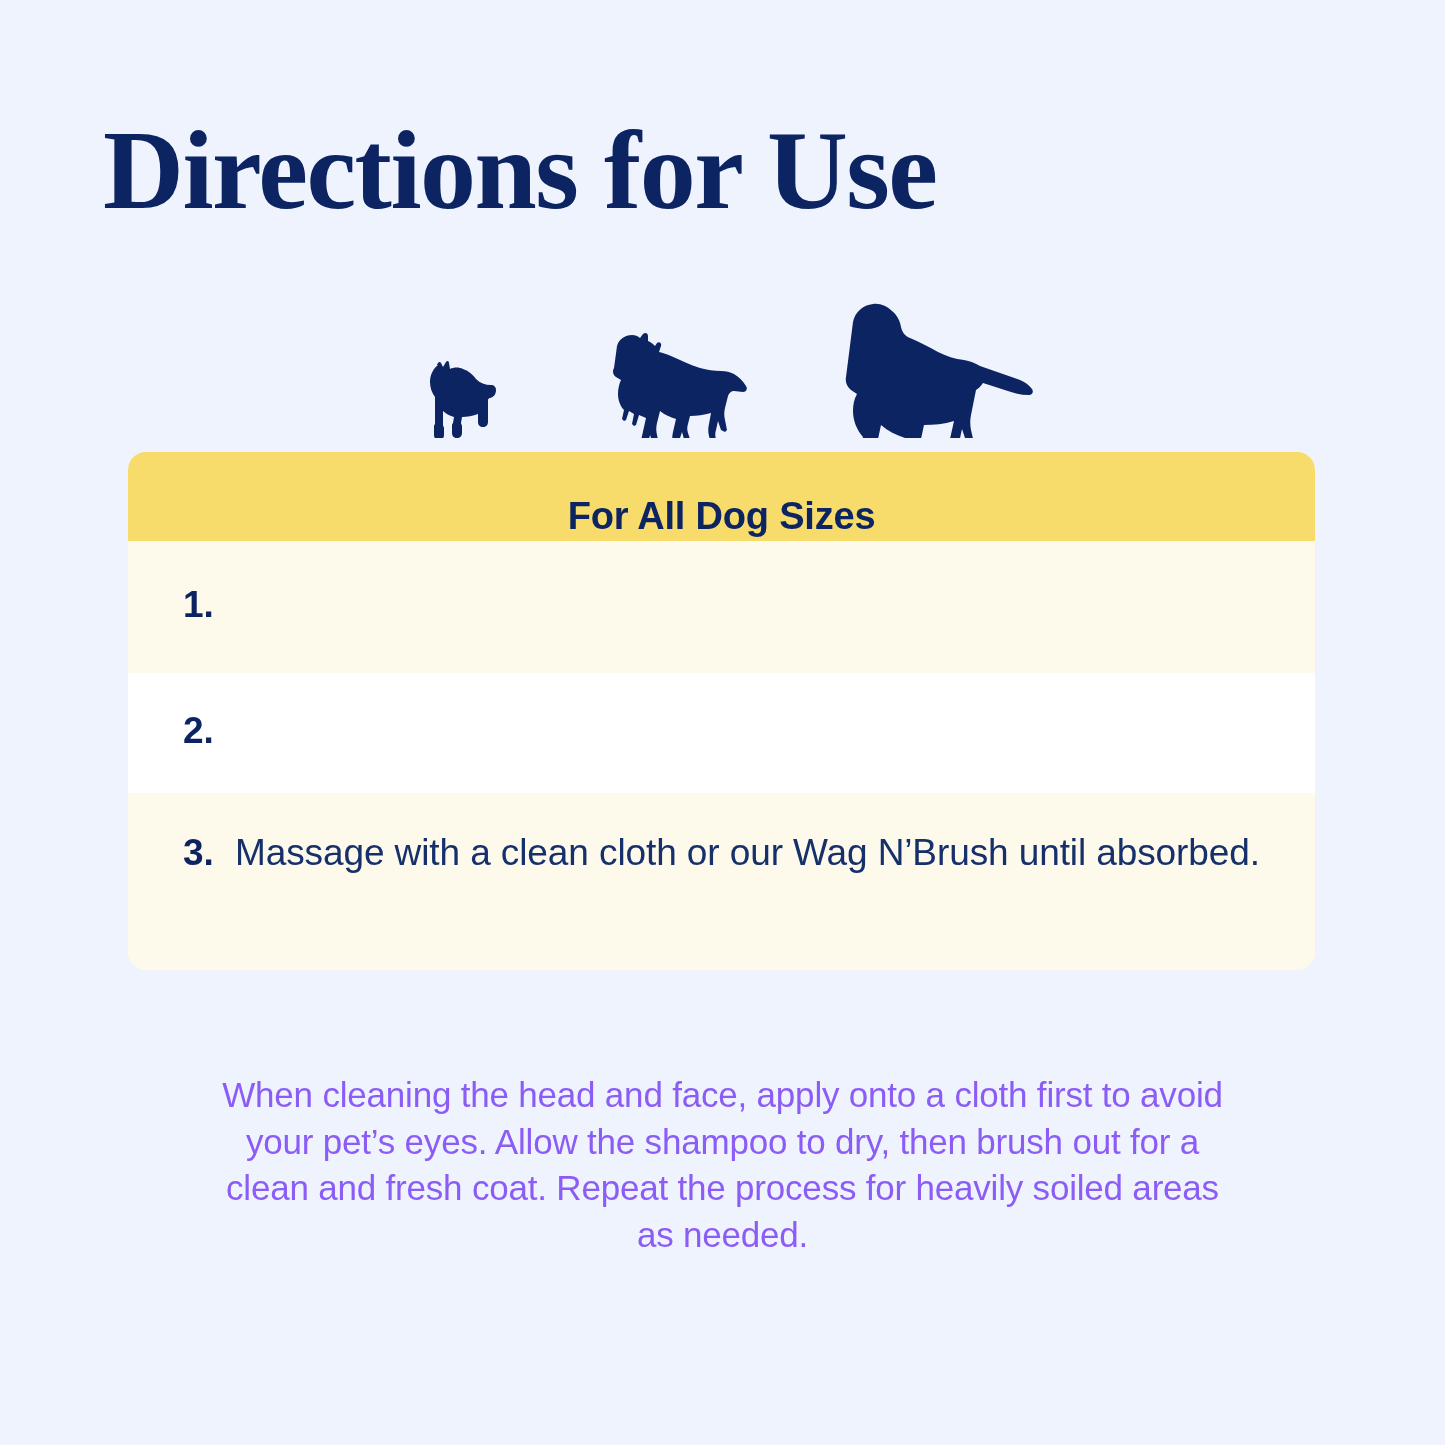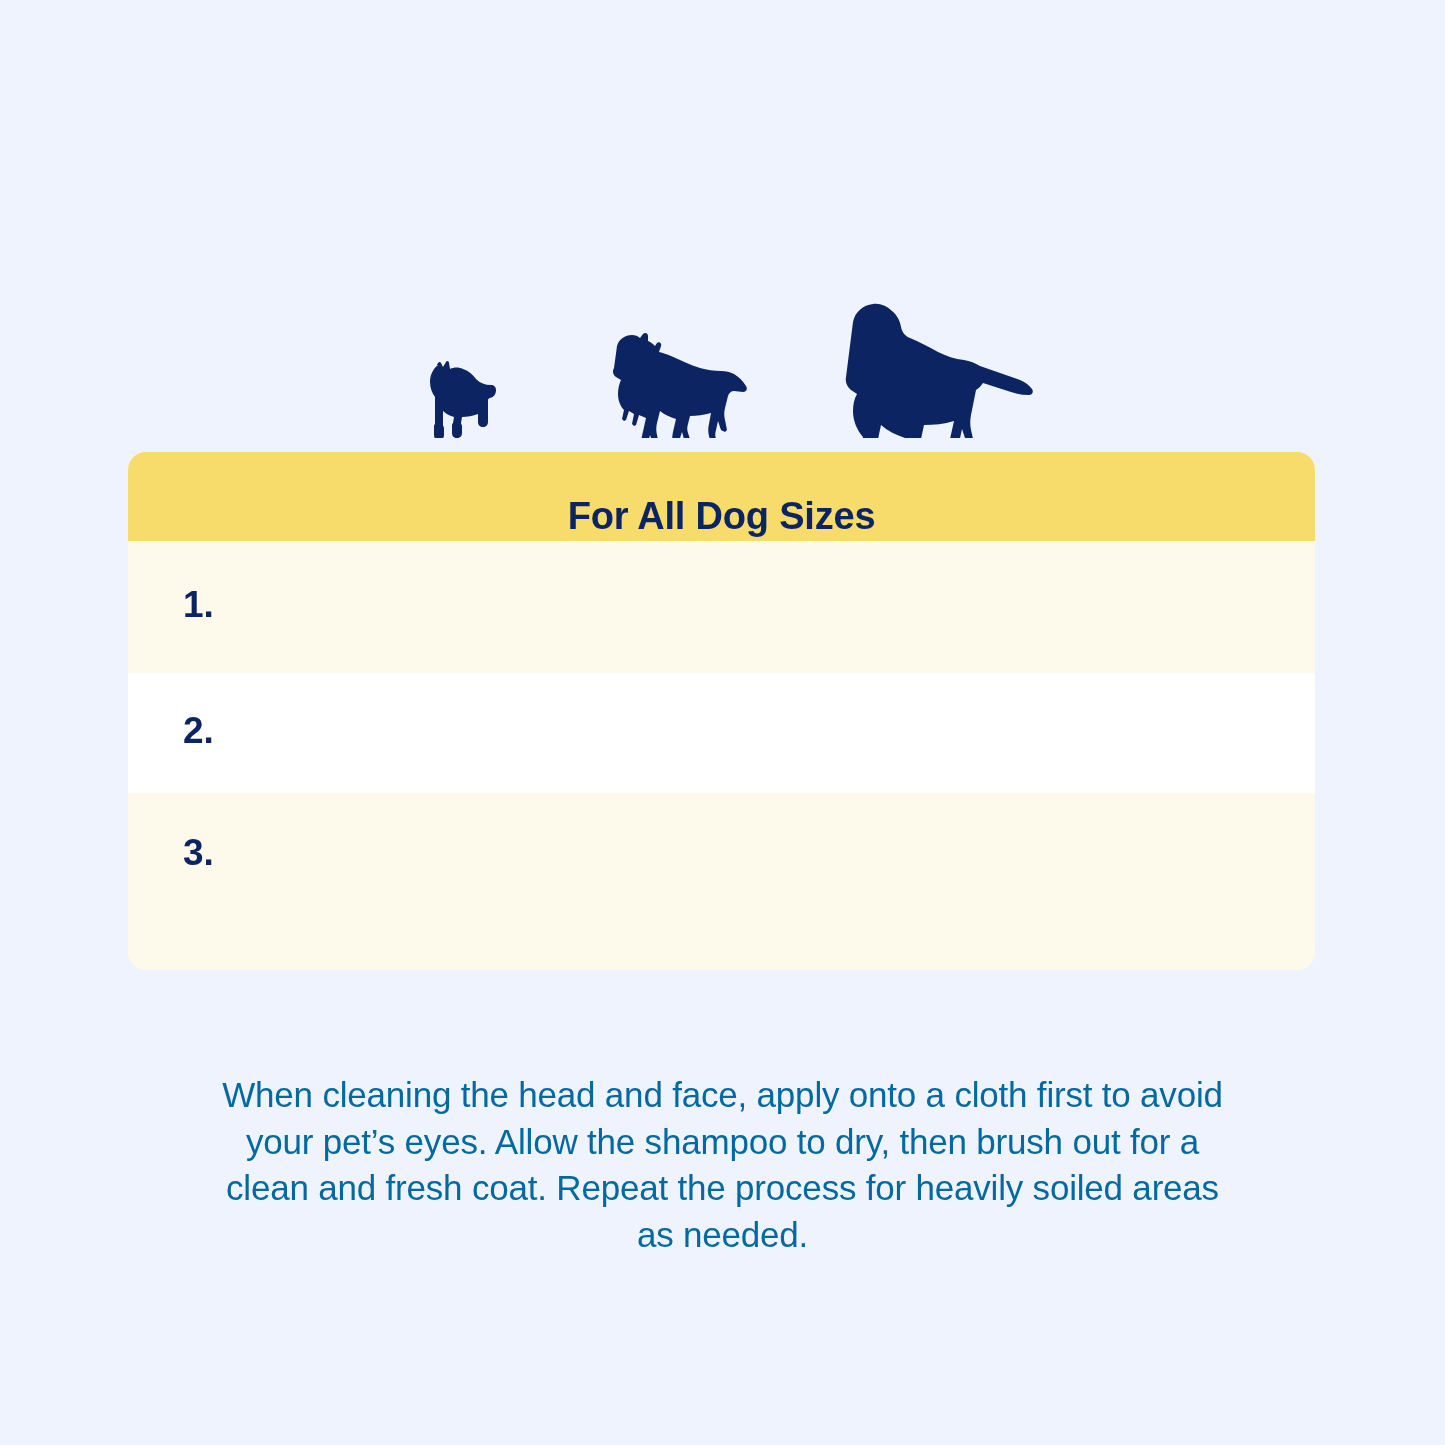--- a/index.html
+++ b/index.html
@@ -118,29 +118,30 @@
   .note {
     position: absolute;
     left: 205px;
     top: 1072px;
     width: 1035px;
     text-align: center;
     font-family: "Liberation Sans", sans-serif;
     font-weight: 400;
     font-size: 35px;
     line-height: 1.33;
-    color: #0369a1;
+    color: #8b5cf6;
     letter-spacing: -0.2px;
   }
 </style>
 </head>
 <body>
 
 <div class="page">
 
+  <div class="title">Directions for Use</div>
 
   <div class="dogs">
 
     <span class="dog-small">
       <svg viewBox="0 0 112 82" xmlns="http://www.w3.org/2000/svg" aria-hidden="true">
         <path d="M24 9c1-3 3-4 4-2l2 4 3-5c1-2 3-1 3 1l1 6c4-2 9-2 13 0 6 2 10 6 13 10 4 4 9 6 15 6 3 0 5 2 5 5 0 4-2 7-6 8-1 0-2 1-2 2v22c0 3-2 5-5 5s-5-2-5-5V58c-5 2-11 3-16 3l-1 6c0 1 1 2 1 3v7c0 3-2 5-5 5s-5-2-5-5v-7c0-1 0-2 1-3l1-6c-4-1-8-3-11-6v14c0 1 1 2 1 3v7c0 3-2 5-5 5s-5-2-5-5v-8c0-1 0-2 1-3V41c-3-4-5-9-5-15 0-7 3-13 8-17z"></path>
       </svg>
     </span>
 
     <span class="dog-medium">
@@ -166,19 +167,20 @@
     <div class="step-row cream step-1">
       <span class="step-num">1.</span>
     </div>
 
     <div class="step-row white step-2">
       <span class="step-num">2.</span>
     </div>
 
     <div class="step-row cream step-3">
       <span class="step-num">3.</span>
+      <span class="step-text">Massage with a clean cloth or our Wag N’Brush until absorbed.</span>
     </div>
 
   </div>
 
   <div class="note">When cleaning the head and face, apply onto a cloth first to avoid your pet’s eyes. Allow the shampoo to dry, then brush out for a clean and fresh coat. Repeat the process for heavily soiled areas as needed.</div>
 
 </div>
 
 </body></html>

